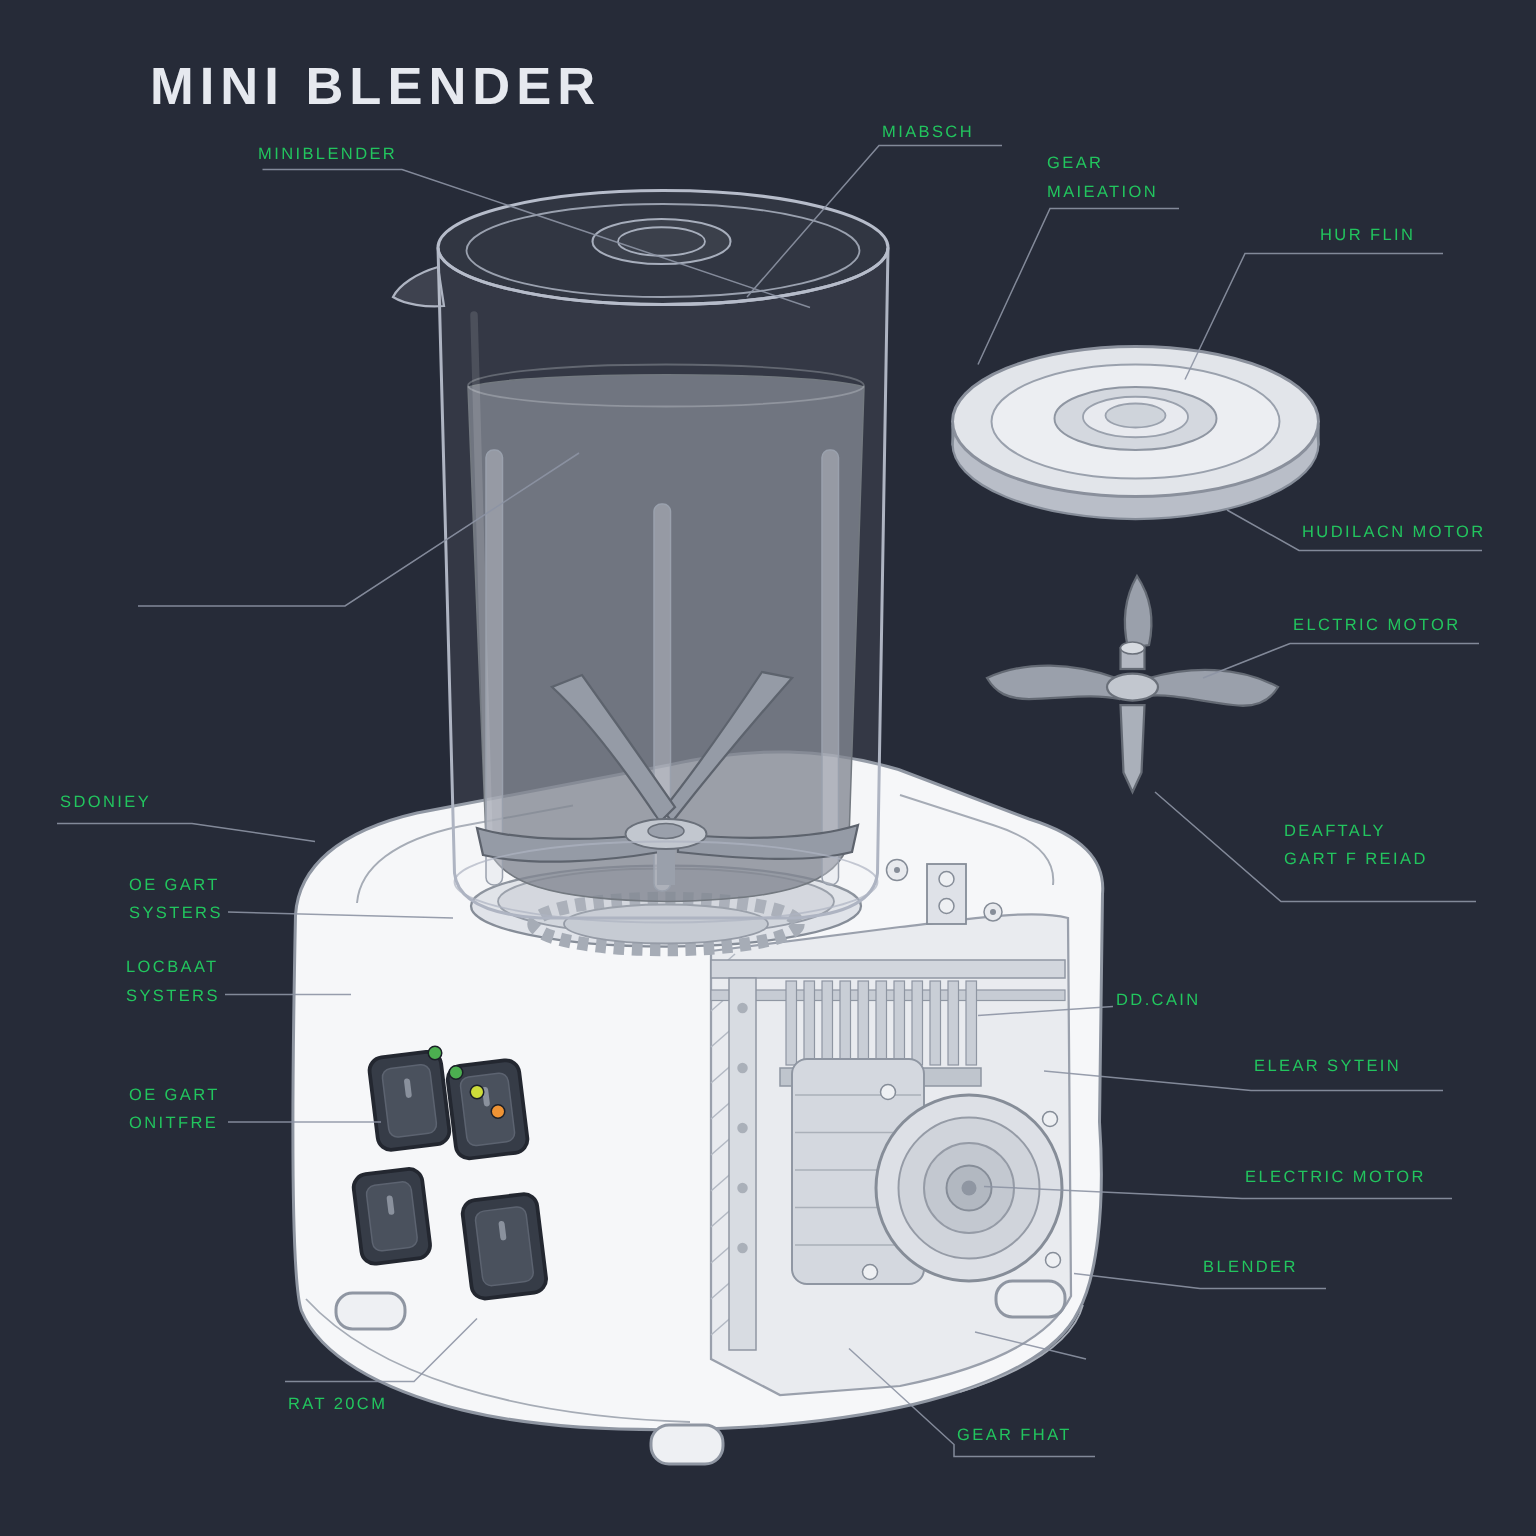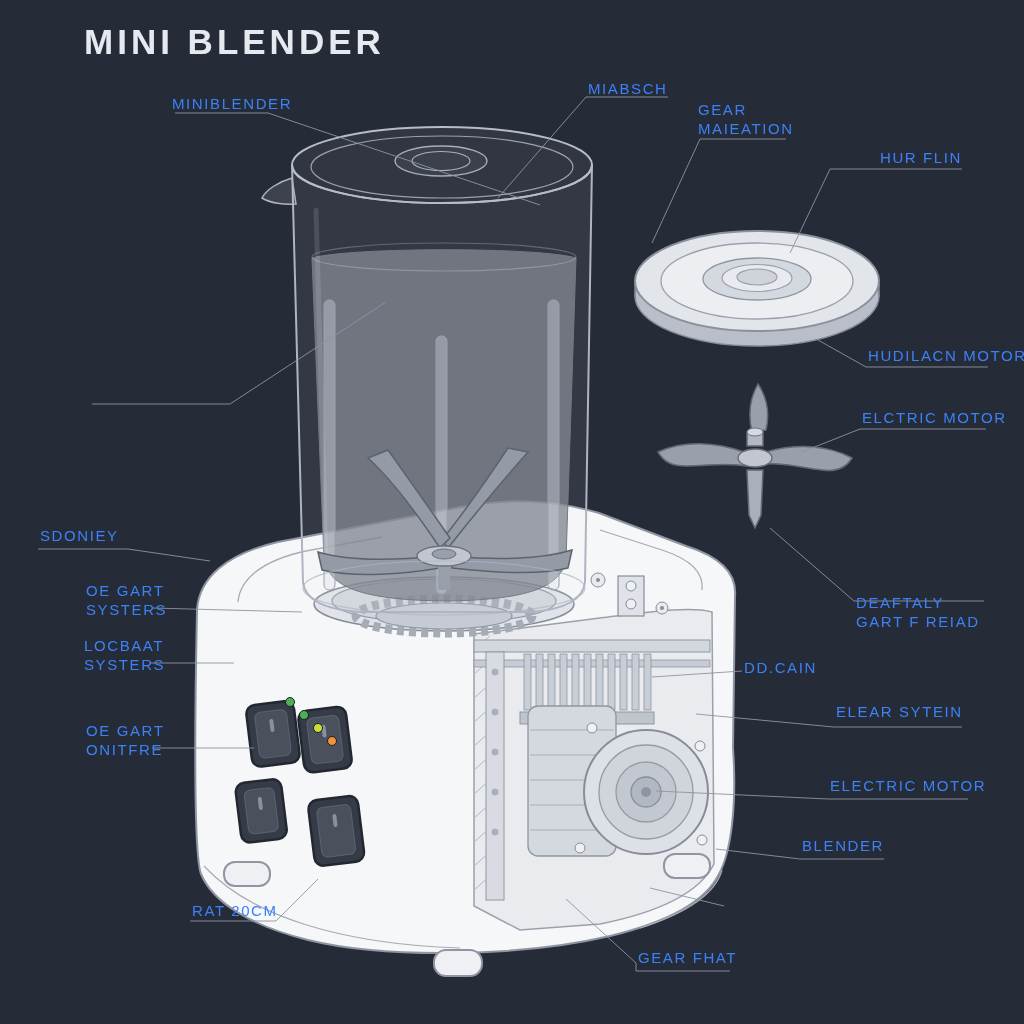--- a/index.html
+++ b/index.html
@@ -5,28 +5,28 @@
   html,body{margin:0;padding:0;}
   body{
     width:1024px;height:1024px;
     background:#262b38;
     font-family:"Liberation Sans", sans-serif;
     overflow:hidden;
   }
   .stage{position:relative;width:1024px;height:1024px;background:#262b38;}
   .stage svg{position:absolute;left:0;top:0;}
   .title{
-    position:absolute;left:84px;top:22px;margin:0;
+    position:absolute;left:84px;top:22px;margin:16px;
     font-size:35px;font-weight:700;letter-spacing:4px;
     color:#e6e9ef;z-index:5;
   }
   .lbl{
     position:absolute;z-index:5;
-    font-size:15px;letter-spacing:1.6px;
-    color:#3b82f6;white-space:nowrap;line-height:19px;
+    font-size:11px;letter-spacing:1.6px;
+    color:#22c55e;white-space:nowrap;line-height:19px;
     font-weight:400;
   }
 </style>
 </head>
 <body>
 
 <div class="stage">
 
   <h1 class="title">MINI BLENDER</h1>
 
@@ -265,21 +265,21 @@
   <div class="lbl" style="left:84px;top:636px">
     <div>LOCBAAT</div>
     <div>SYSTERS</div>
   </div>
 
   <div class="lbl" style="left:86px;top:721px">
     <div>OE GART</div>
     <div>ONITFRE</div>
   </div>
 
-  <div class="lbl" style="left:856px;top:593px">
+  <div class="lbl" style="left:856px;top:545px">
     <div>DEAFTALY</div>
     <div>GART F REIAD</div>
   </div>
 
   <div class="lbl" style="left:744px;top:658px">
     <div>DD.CAIN</div>
   </div>
 
   <div class="lbl" style="left:836px;top:702px">
     <div>ELEAR SYTEIN</div>
@@ -291,17 +291,17 @@
 
   <div class="lbl" style="left:802px;top:836px">
     <div>BLENDER</div>
   </div>
 
 
   <div class="lbl" style="left:638px;top:948px">
     <div>GEAR FHAT</div>
   </div>
 
-  <div class="lbl" style="left:192px;top:901px">
+  <div class="lbl" style="left:192px;top:927px">
     <div>RAT 20CM</div>
   </div>
 
 </div>
 
 </body></html>

